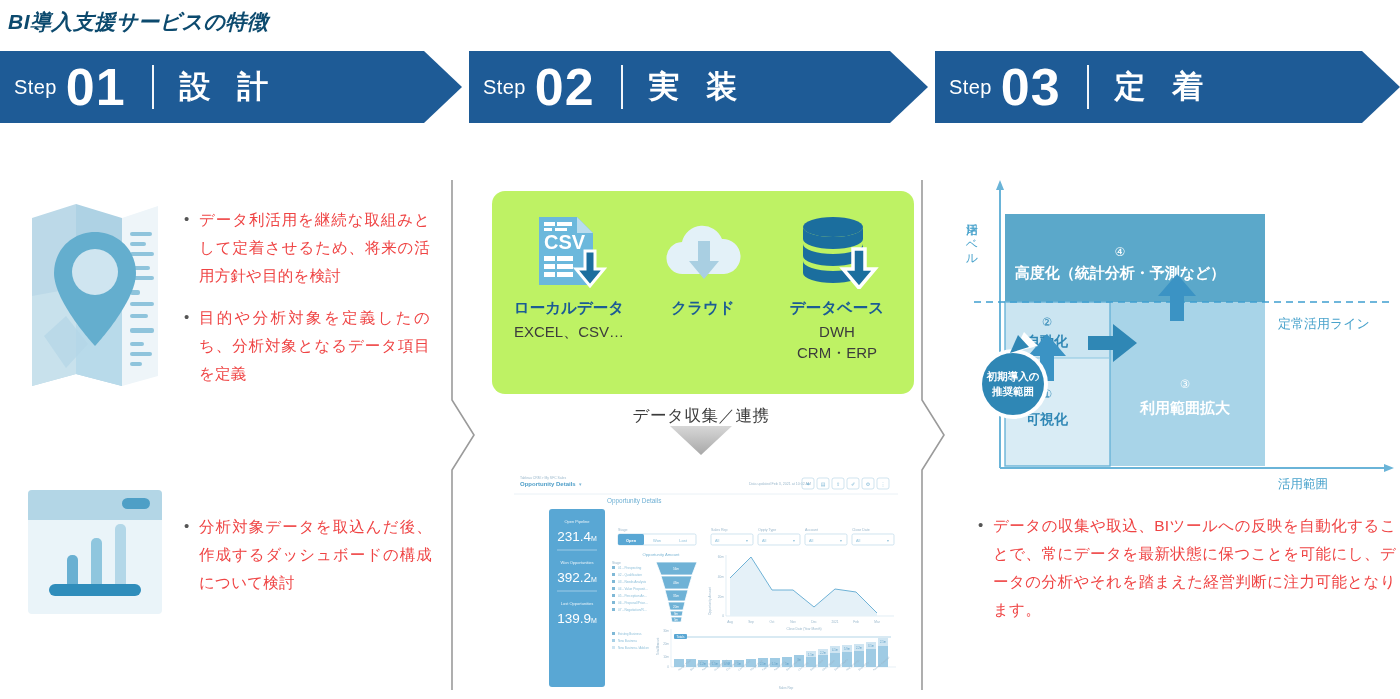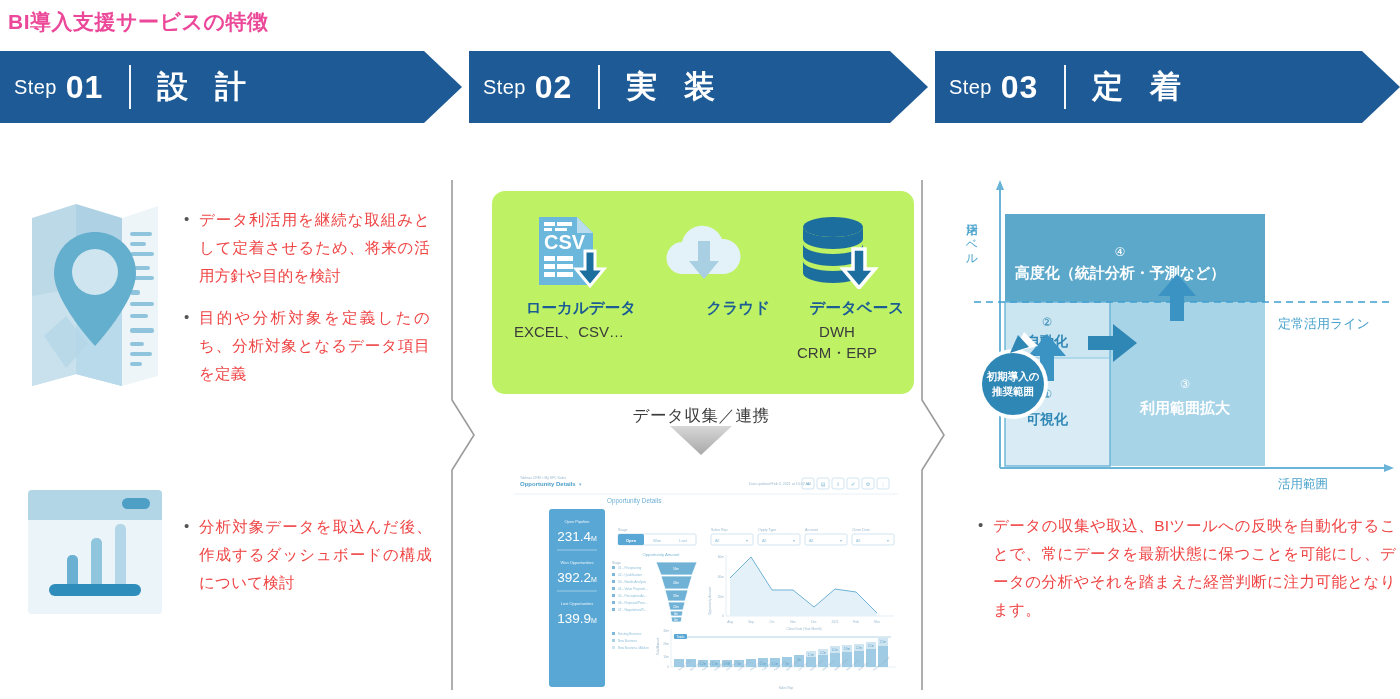--- a/index.html
+++ b/index.html
@@ -7,34 +7,34 @@
     width: 1400px; height: 699px;
     background: #ffffff;
     font-family: "Liberation Sans", "DejaVu Sans", sans-serif;
     overflow: hidden;
   }
   #page { position: relative; width: 1400px; height: 699px; }
 
   
   .page-title {
     position: absolute; left: 8px; top: 8px;
-    font-size: 21px; font-weight: bold; color: #ec4899; letter-spacing: .5px;
+    font-size: 21px; font-weight: bold; color: #0c4a6e; letter-spacing: .5px; font-style: italic;
   }
 
   
   .steps { position: absolute; left: 0; top: 51px; width: 1400px; height: 72px; }
   .step {
     position: absolute; top: 0; height: 72px;
     background: #1e5b96; color: #fff;
     display: flex; align-items: center;
   }
   .step.arrow { clip-path: polygon(0 0, calc(100% - 38px) 0, 100% 50%, calc(100% - 38px) 100%, 0 100%); }
   .step .inner { display: flex; align-items: center; padding-left: 14px; }
   .step .s-word { font-size: 20px; font-weight: 400; letter-spacing: .4px; }
-  .step .s-num  { font-size: 32px; font-weight: 700; margin-left: 9px; line-height: 1; letter-spacing: 1px; text-align: center; }
+  .step .s-num  { font-size: 52px; font-weight: 700; margin-left: 9px; line-height: 1; letter-spacing: 1px; text-align: center; }
   .step .s-div  { width: 2px; height: 44px; background: #ffffff; margin: 0 26px; opacity: .95; }
   .step .s-name { font-size: 31px; font-weight: 700; letter-spacing: 9px; }
 
   #step1 { left: 0;    width: 462px; }
   #step2 { left: 469px; width: 459px; }
   #step3 { left: 935px; width: 465px; }
 
   
   .divider { position: absolute; top: 180px; width: 34px; height: 510px; }
 
@@ -62,21 +62,21 @@
   
   .col2 { position: absolute; left: 470px; top: 160px; width: 462px; height: 538px; }
   .src-panel {
     position: absolute; left: 22px; top: 31px; width: 422px; height: 203px;
     background: #bef264; border-radius: 13px;
     display: flex; align-items: flex-start; justify-content: space-around;
     padding: 22px 10px 0 10px;
   }
   .src { width: 138px; text-align: center; }
   .src .glyph { height: 78px; display: flex; align-items: center; justify-content: center; }
-  .src .s-title { font-size: 15.5px; font-weight: bold; color: #1b5c94; margin-top: 7px; text-align: right; }
+  .src .s-title { font-size: 15.5px; font-weight: bold; color: #1b5c94; margin-top: 7px; }
   .src .s-sub { font-size: 15px; color: #3c3c3c; line-height: 21px; margin-top: 2px; }
 
   .flow-label {
     position: absolute; left: 0; top: 245px; width: 462px; text-align: center;
     font-size: 16.5px; color: #3c3c3c; letter-spacing: .5px;
   }
   .flow-arrow { position: absolute; left: 200px; top: 266px; width: 62px; height: 30px; }
 
   .dash-shot { position: absolute; left: 36px; top: 305px; width: 400px; height: 228px; }
 

